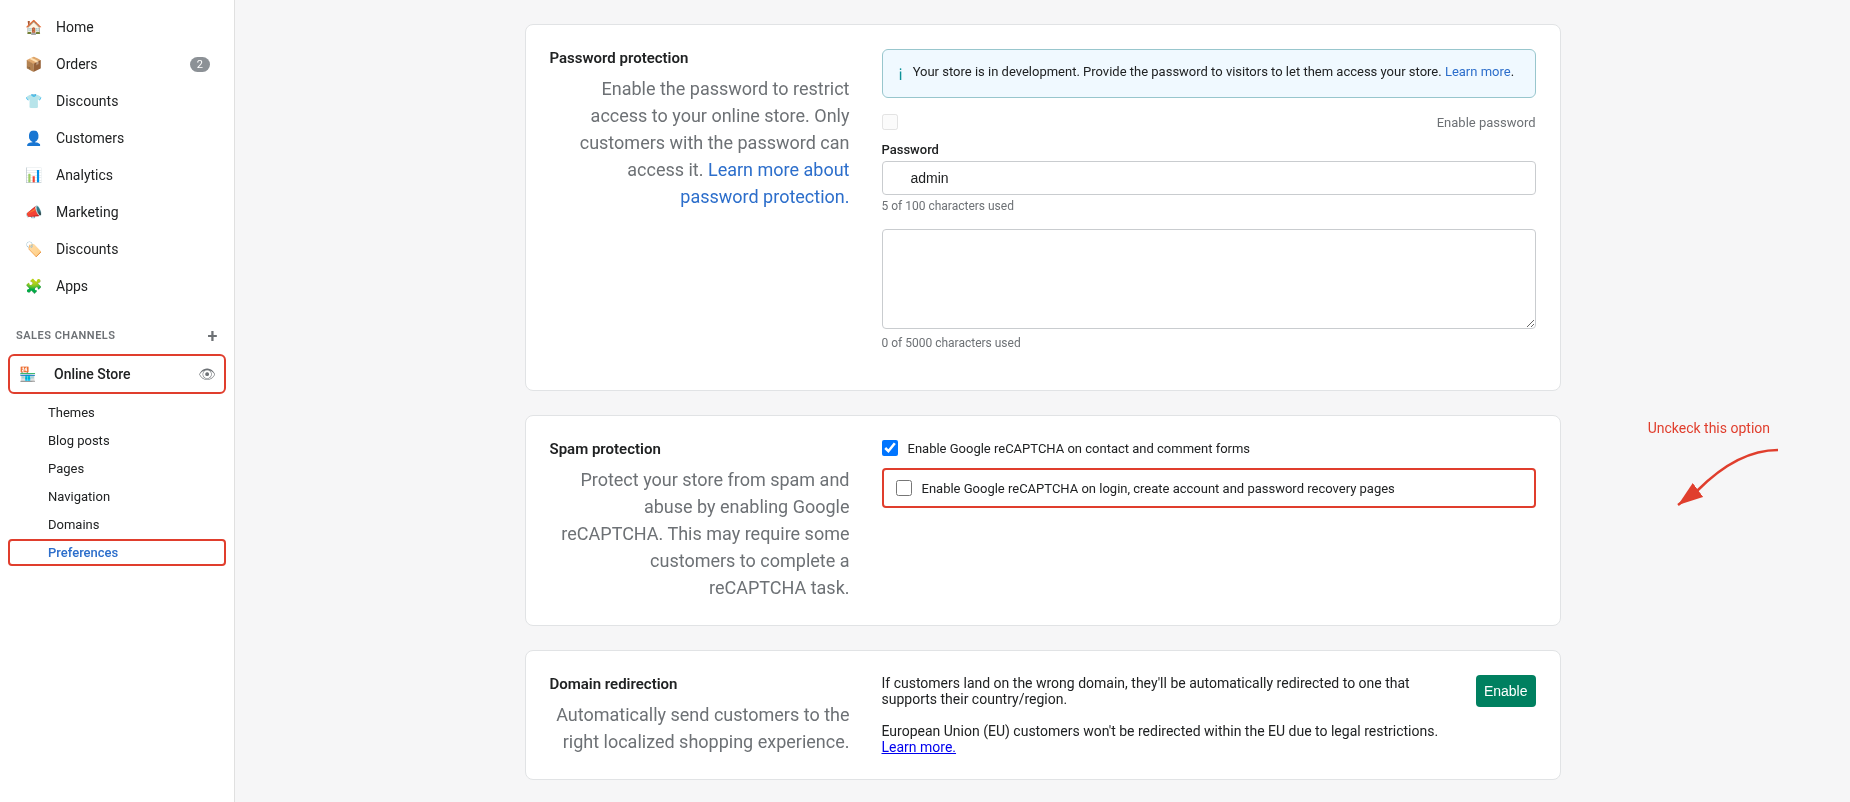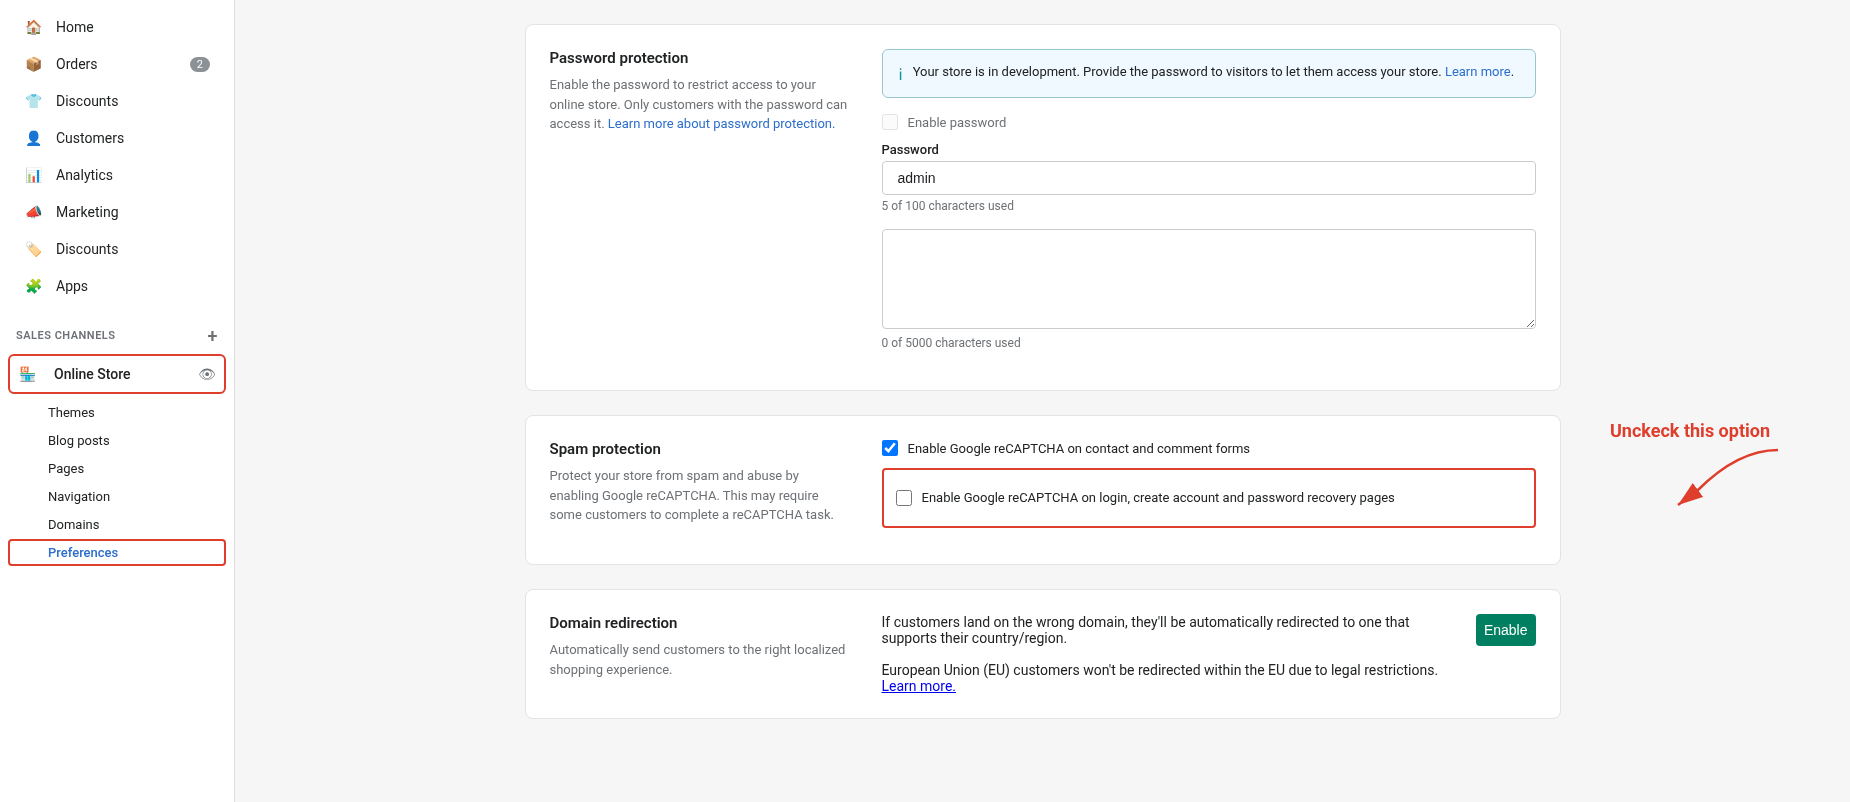--- a/index.html
+++ b/index.html
@@ -27,60 +27,60 @@
     
     .main { flex: 1; overflow-y: auto; padding: 0; background: #f6f6f7; }
     .content-wrapper { max-width: 1100px; margin: 0 auto; padding: 24px 32px; }
 
     
     .section { background: #fff; border-radius: 8px; border: 1px solid #e1e3e5; margin-bottom: 24px; overflow: hidden; }
 
     .section-row { display: grid; grid-template-columns: 300px 1fr; gap: 32px; padding: 24px; }
 
     .section-left h2 { font-size: 15px; font-weight: 600; color: #202223; margin-bottom: 8px; }
-    .section-left p { font-size: 13px; color: #6d7175; line-height: 1.5; }
+    .section-left p { font-size: 18px; color: #6d7175; line-height: 1.5; text-align: right; }
     .section-left a { color: #2c6ecb; text-decoration: none; }
 
     .section-right { }
 
     
     .info-banner { background: #f0f9ff; border: 1px solid #98c6cd; border-radius: 6px; padding: 12px 16px; display: flex; gap: 10px; margin-bottom: 16px; }
     .info-banner .info-icon { color: #0d9298; font-size: 16px; flex-shrink: 0; margin-top: 1px; }
     .info-banner p { font-size: 13px; color: #202223; line-height: 1.5; }
     .info-banner a { color: #2c6ecb; text-decoration: none; }
 
     
     .form-group { margin-bottom: 16px; }
     .form-label { font-size: 13px; font-weight: 500; color: #202223; margin-bottom: 4px; display: block; }
-    .form-input { width: 100%; border: 1px solid #c9cccf; border-radius: 4px; padding: 8px 15px; font-size: 14px; color: #202223; outline: none; }
+    .form-input { width: 100%; border: 1px solid #c9cccf; border-radius: 4px; padding: 8px 28px; font-size: 14px; color: #202223; outline: none; }
     .form-hint { font-size: 12px; color: #6d7175; margin-top: 4px; }
     .form-textarea { width: 100%; border: 1px solid #c9cccf; border-radius: 4px; padding: 8px 12px; font-size: 14px; color: #202223; outline: none; resize: vertical; height: 100px; }
 
     
     .checkbox-group { display: flex; align-items: center; gap: 10px; margin-bottom: 12px; }
     .checkbox-group input[type="checkbox"] { width: 16px; height: 16px; cursor: pointer; }
     .checkbox-group label { font-size: 13px; color: #202223; cursor: pointer; }
-    .checkbox-disabled { display: flex; align-items: center; gap: 10px; margin-bottom: 12px; }
+    .checkbox-disabled { display: flex; align-items: center; gap: 10px; margin-bottom: 12px; justify-content: space-between; }
     .checkbox-disabled input[type="checkbox"] { width: 16px; height: 16px; cursor: pointer; opacity: 0.6; }
     .checkbox-disabled label { font-size: 13px; color: #6d7175; }
 
     
-    .checkbox-highlighted { display: flex; gap: 10px; padding: 20px 12px; border: 2px solid #e03e2d; border-radius: 4px; margin-bottom: 12px; }
+    .checkbox-highlighted { display: flex; align-items: center; gap: 10px; padding: 10px 12px; border: 2px solid #e03e2d; border-radius: 4px; margin-bottom: 12px; }
     .checkbox-highlighted input[type="checkbox"] { width: 16px; height: 16px; cursor: pointer; }
     .checkbox-highlighted label { font-size: 13px; color: #202223; cursor: pointer; }
 
     
     .btn-primary { background: #008060; color: white; border: none; border-radius: 4px; padding: 8px 8px; font-size: 14px; font-weight: 500; cursor: pointer; }
     .domain-redirection-right { display: flex; gap: 16px; }
     .domain-text { flex: 1; }
     .domain-button { flex-shrink: 0; align-self: flex-start; margin-top: 0; }
 
     
     .page-wrapper { position: relative; flex: 1; overflow: hidden; }
-    .annotation-overlay { position: absolute; right: 80px; top: 420px; color: #e03e2d; font-size: 18px; font-weight: 700; white-space: nowrap; z-index: 100; }
+    .annotation-overlay { position: absolute; right: 80px; top: 420px; color: #e03e2d; font-size: 14px; font-weight: 400; white-space: nowrap; z-index: 100; }
     .arrow-svg { position: absolute; right: 52px; top: 440px; z-index: 100; }
   </style>
 </head>
 <body>
 
 <div class="sidebar">
   <div class="sidebar-nav">
     <div class="sidebar-item">
       <span class="icon">🏠</span>
       <span>Home</span>

